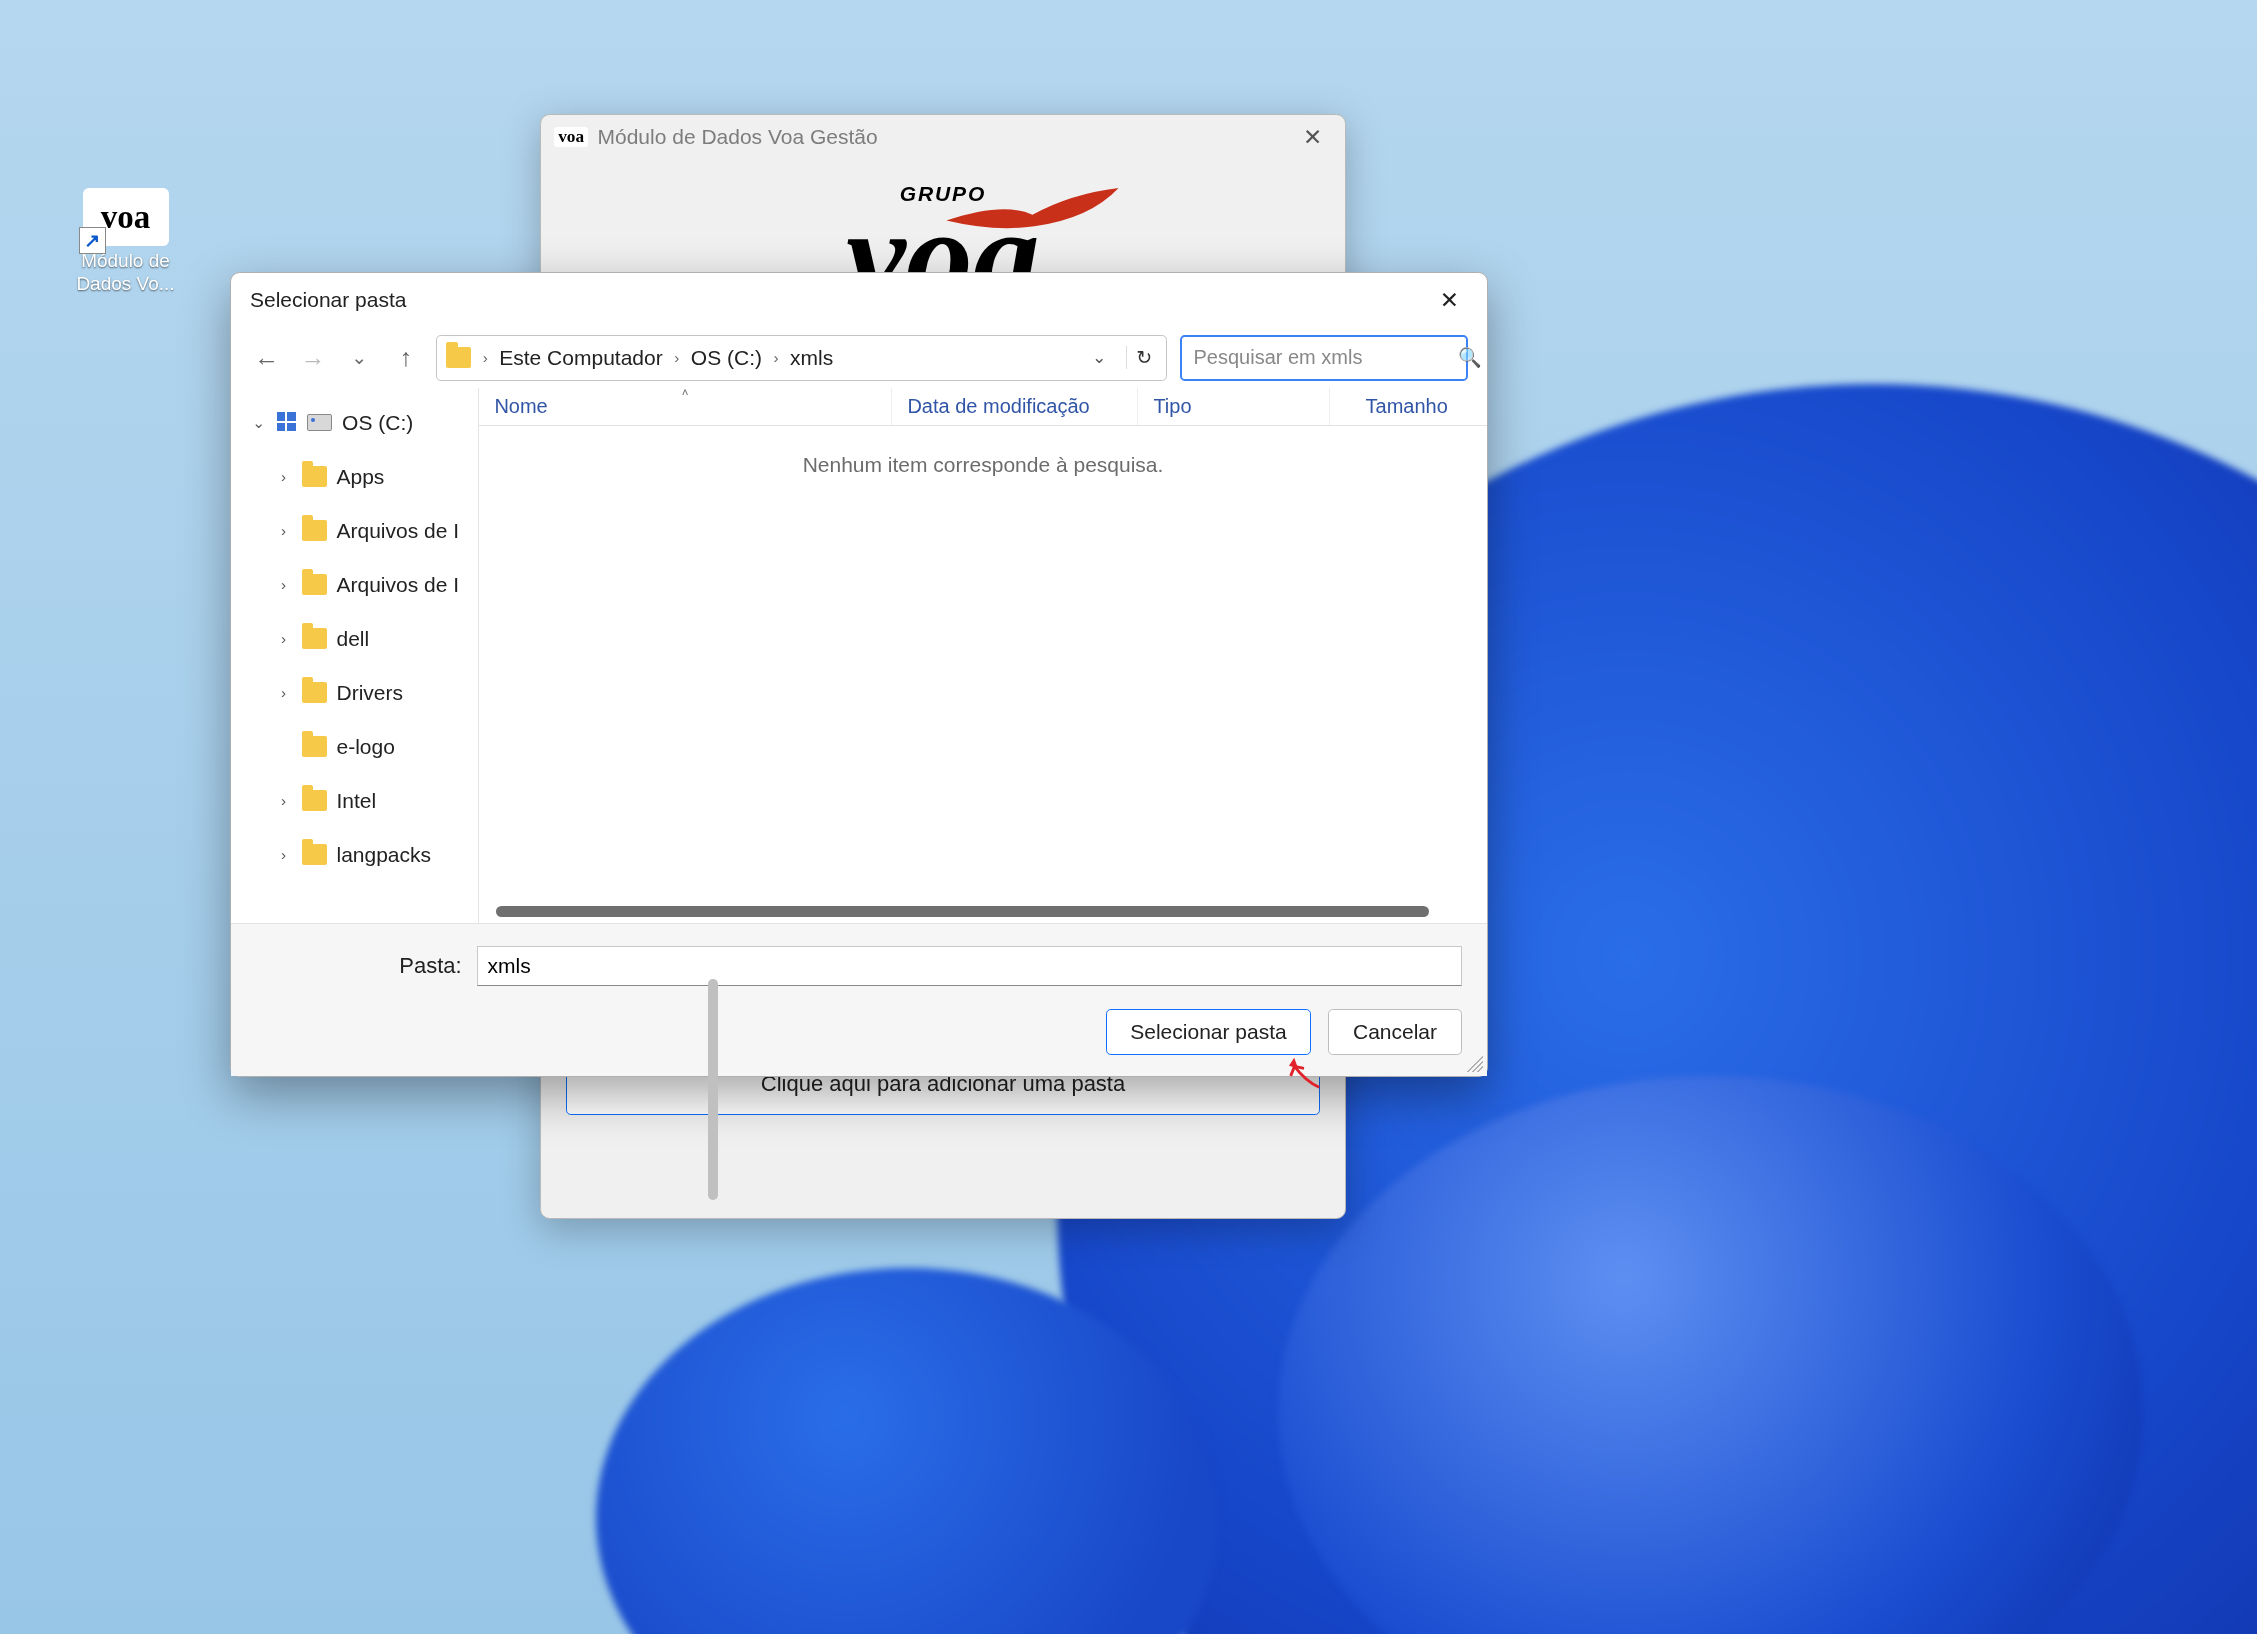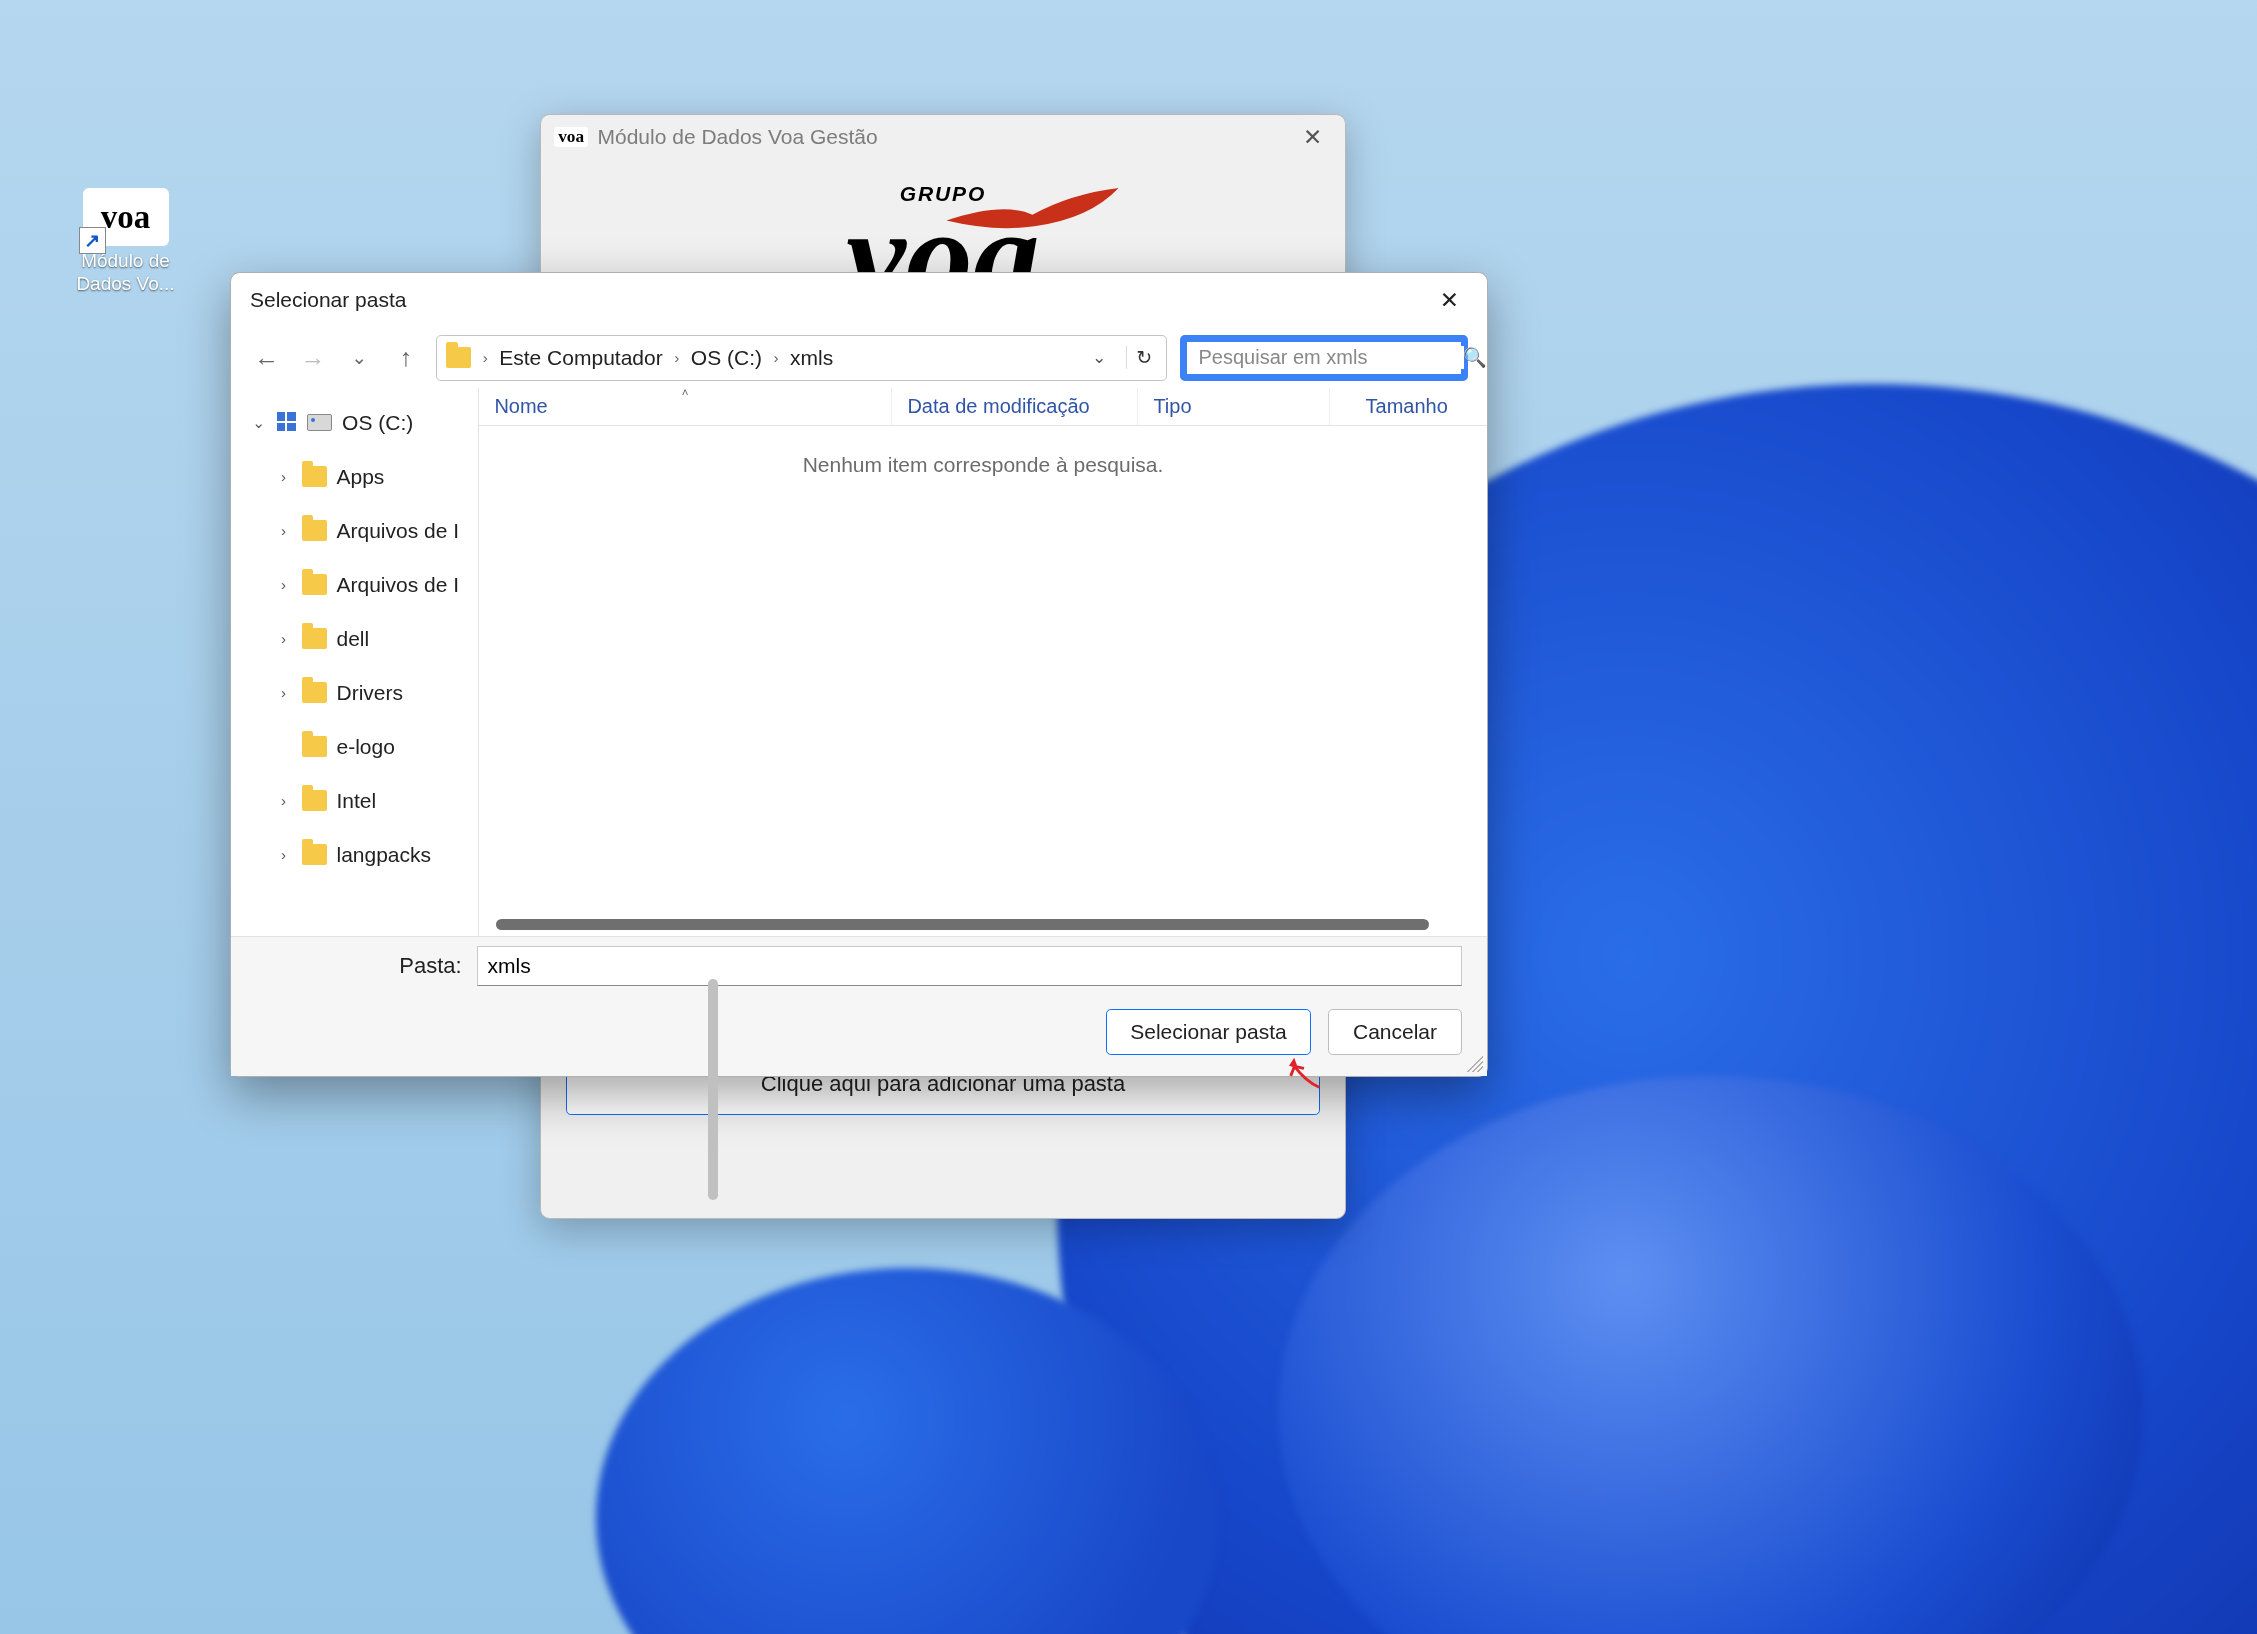--- a/index.html
+++ b/index.html
@@ -155,21 +155,21 @@
   .path-box .folder-ico::before {
     content: ""; position: absolute; left: 0; top: -4.8px; width: 11.5px; height: 5.8px;
     background: #f7c948; border-radius: 1.9px 1.9px 0 0;
   }
   .path-box .chev { color: #666; font-size: 15.4px; padding: 0 1.9px; }
   .path-box .path-dd { margin-left: auto; color: #555; font-size: 17.3px; padding: 0 9.6px; }
   .path-box .refresh { color: #333; font-size: 19px; padding: 0 5.8px 0 9.6px; border-left: 1px solid #ddd; }
 
   .search-box {
     width: 288px; height: 46px;
-    border: 7px solid #3b82f6;
+    border: 2px solid #3b82f6;
     border-radius: 4.8px;
     display: flex; align-items: center;
     padding: 0 11.5px;
   }
   .search-box input {
     flex: 1; border: none; outline: none;
     font-size: 20px; color: #333;
   }
   .search-box input::placeholder { color: #888; }
   .search-box .mag { color: #222; font-size: 19px; }
@@ -260,21 +260,21 @@
     margin-top: 27px;
   }
   .hscroll {
     position: absolute; left: 17.3px; right: 58px; bottom: 5.8px;
     height: 11.5px; background: #6f6f6f; border-radius: 5.8px;
   }
 
   .footer {
     border-top: 1px solid #e3e3e3;
     background: #f6f6f6;
-    padding: 9px 25px 21px;
+    padding: 22px 25px 21px;
   }
   .footer .row1 {
     display: flex; align-items: center;
     font-size: 22px;
     margin-bottom: 23px;
   }
   .footer .row1 .lbl { width: 221px; text-align: right; padding-right: 15.4px; color: #222; }
   .footer .row1 input {
     flex: 1; height: 40px; border: 1px solid #c8c8c8; border-bottom-color: #888;
     padding: 0 9.6px; font-size: 21px;

